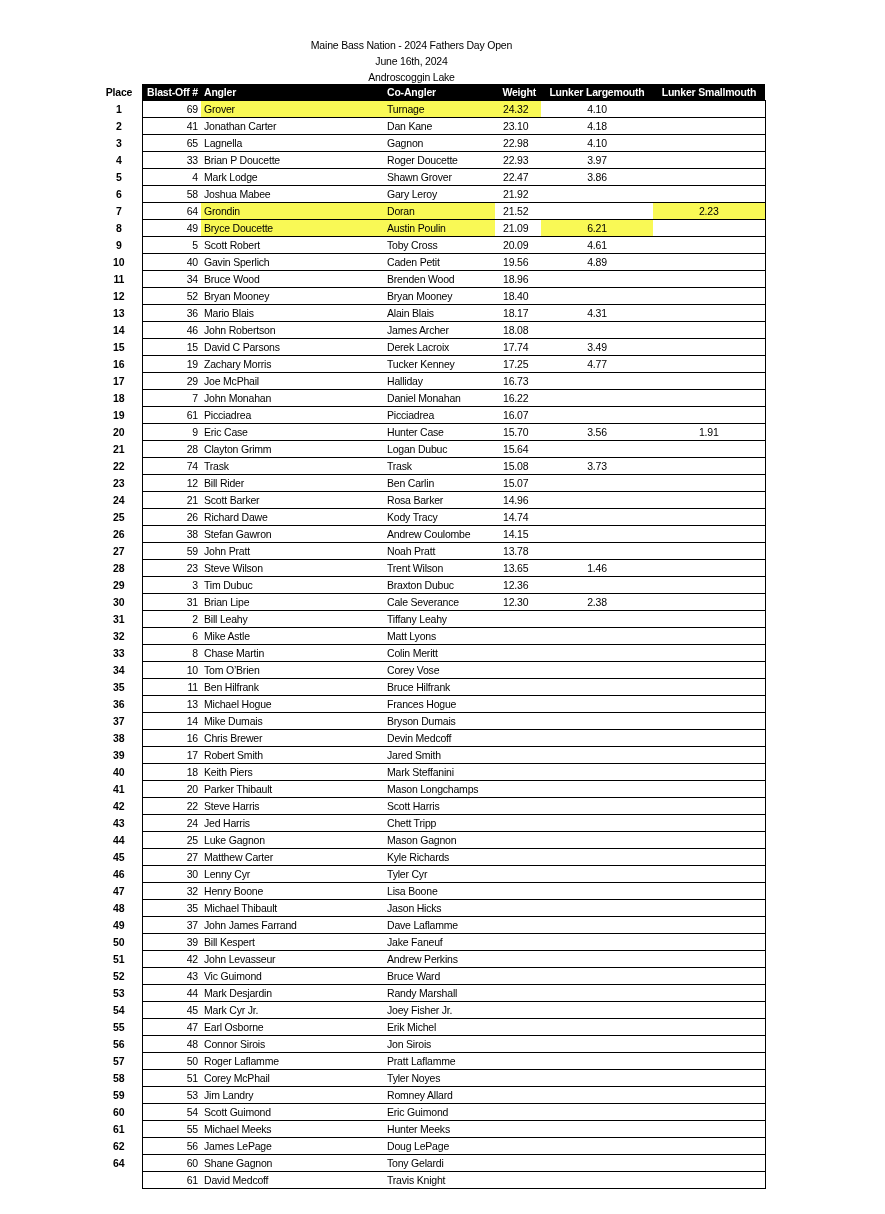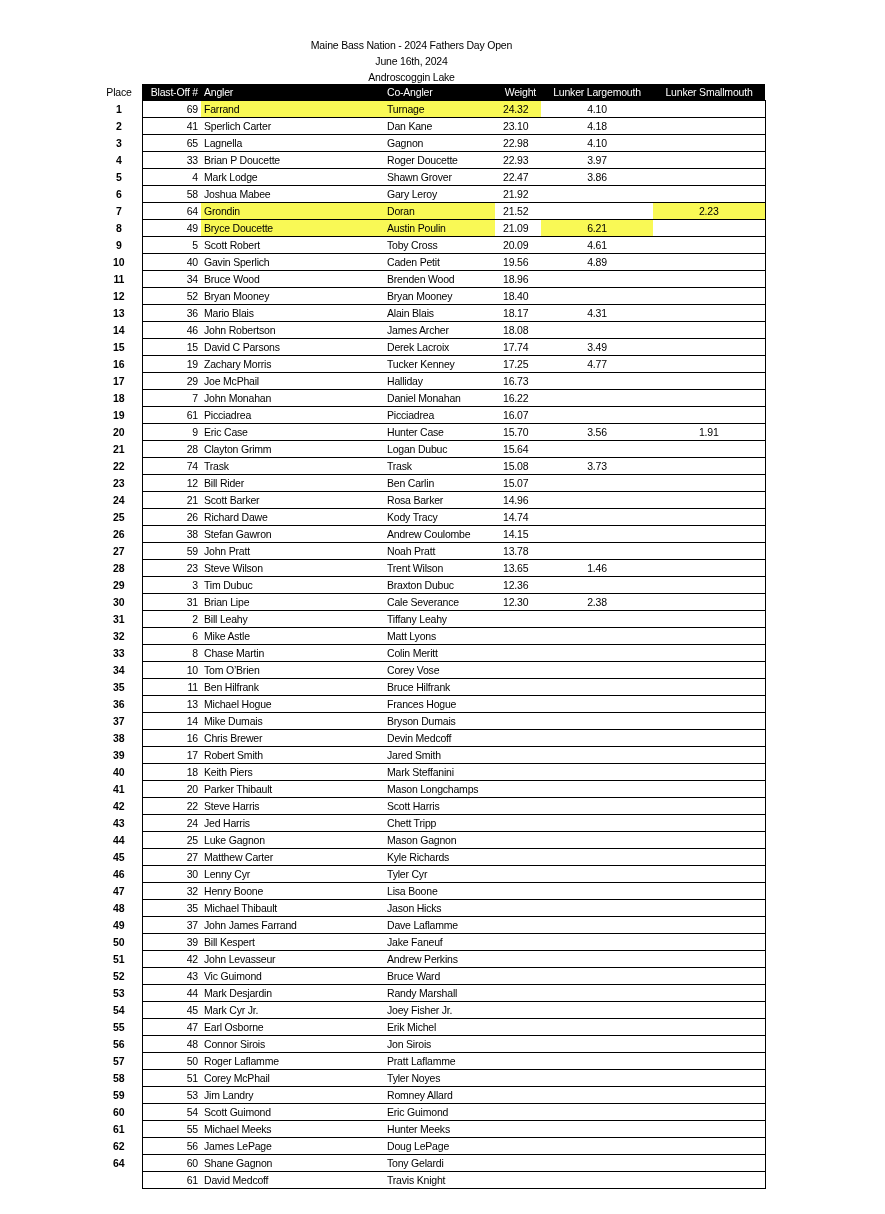--- a/index.html
+++ b/index.html
@@ -2,21 +2,21 @@
 <html><head>
 <meta charset="utf-8">
 <style>
   html, body { margin: 0; padding: 0; background: #ffffff; }
   body { width: 885px; height: 1214px; position: relative; font-family: "Liberation Sans", sans-serif; color: #000; }
   .title-block { position: absolute; left: 0; top: 37px; width: 823px; text-align: center; font-size: 10.5px; line-height: 16px; letter-spacing: -0.2px; }
   .title-block div { height: 16px; }
   .table-wrap { position: absolute; left: 96px; top: 84px; }
   table { border-collapse: collapse; table-layout: fixed; font-size: 10.5px; letter-spacing: -0.2px; }
   td, th { height: 16px; padding: 0; line-height: 15px; white-space: nowrap; overflow: hidden; }
-  th { font-weight: normal; color: #fff; background: #000; text-align: left; }
+  th { font-weight: bold; color: #fff; background: #000; text-align: left; }
   th.place-h { background: #fff; color: #000; text-align: center; }
   td.place { text-align: center; font-weight: bold; border: none; background: #fff; }
   tr.data td.cell { border-top: 1px solid #000; border-bottom: 1px solid #000; }
   tr.data td.first { border-left: 1px solid #000; }
   tr.data td.last { border-right: 1px solid #000; }
   .c-place { width: 46px; }
   .c-blast { width: 59px; }
   .c-angler { width: 186px; }
   .c-co { width: 108px; }
   .c-weight { width: 46px; }
@@ -58,30 +58,30 @@
         <th>Co-Angler</th>
         <th class="weight">Weight</th>
         <th class="lm">Lunker Largemouth</th>
         <th class="sm">Lunker Smallmouth</th>
       </tr>
     </thead>
     <tbody id="results-body">
         <tr class="data">
           <td class="place">1</td>
           <td class="cell first blast">69</td>
-          <td class="cell angler hl">Farrand</td>
+          <td class="cell angler hl">Grover</td>
           <td class="cell hl">Turnage</td>
           <td class="cell weight hl">24.32</td>
           <td class="cell lm">4.10</td>
           <td class="cell last sm"></td>
         </tr>
         <tr class="data">
           <td class="place">2</td>
           <td class="cell first blast">41</td>
-          <td class="cell angler">Sperlich Carter</td>
+          <td class="cell angler">Jonathan Carter</td>
           <td class="cell">Dan Kane</td>
           <td class="cell weight">23.10</td>
           <td class="cell lm">4.18</td>
           <td class="cell last sm"></td>
         </tr>
         <tr class="data">
           <td class="place">3</td>
           <td class="cell first blast">65</td>
           <td class="cell angler">Lagnella</td>
           <td class="cell">Gagnon</td>

